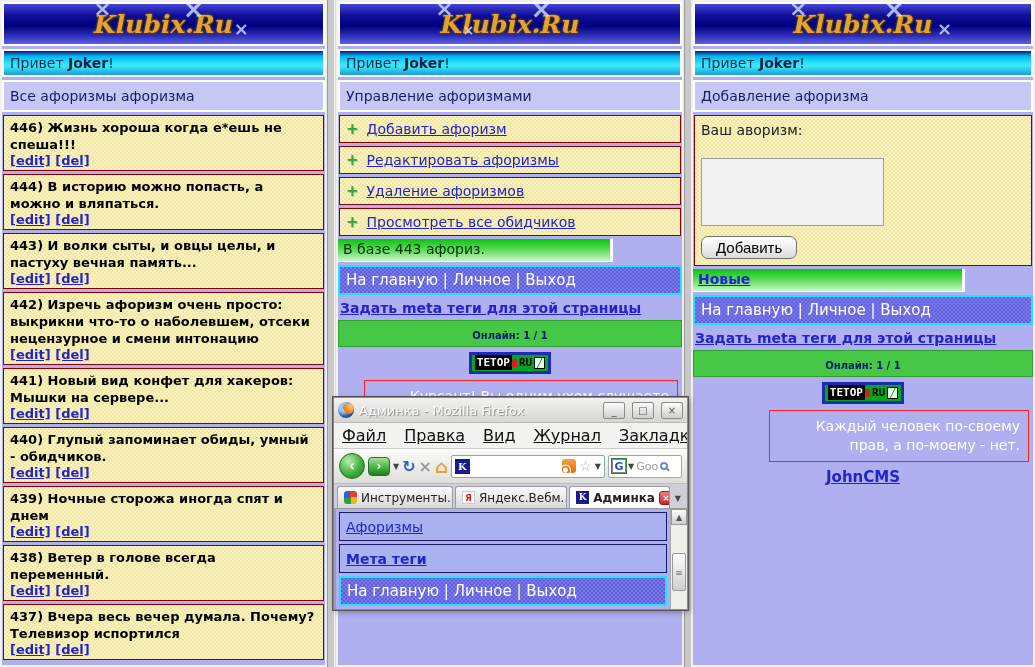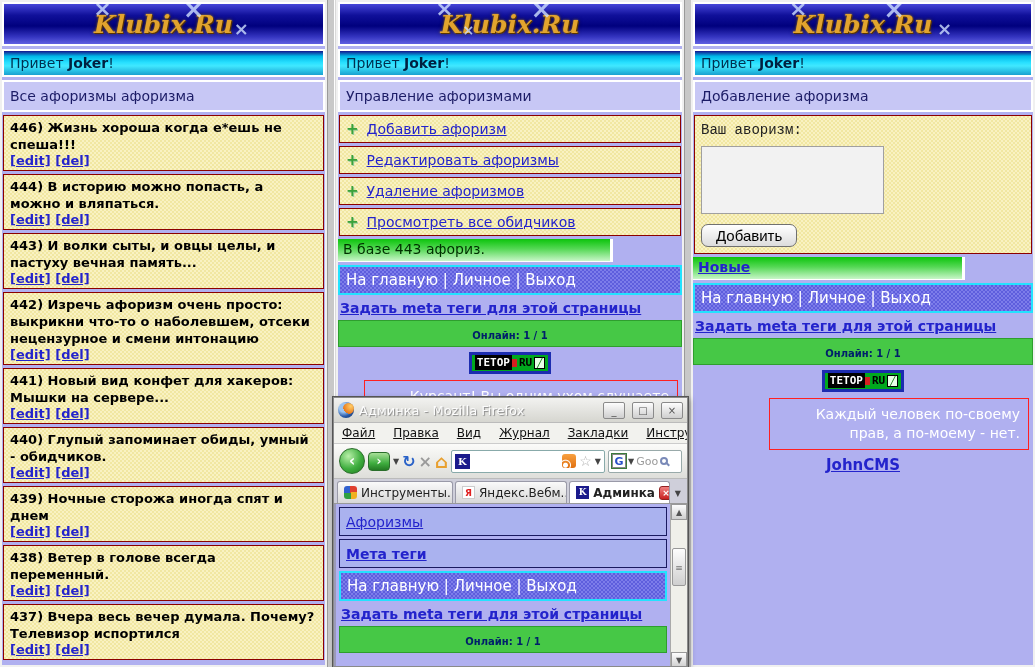--- a/index.html
+++ b/index.html
@@ -69,47 +69,47 @@
   .quote { margin:4px 4px 4px 26px; border:1px solid #ff2020; padding:6px 8px; font-size:14px;
            color:#fff; text-align:right; line-height:19px; }
   .footer-link { display:block; text-align:center; font-size:15px; font-weight:bold;
                  color:#2323cc; text-decoration:underline; margin-top:6px; cursor:pointer; }
 
   
   .form-card { margin:0 1px 3px 1px; border:1px solid #8b0000; padding:6px;
                background:#f5ecae;
                background-image:repeating-conic-gradient(#f9f2c2 0 25%, #f1e7a2 0 50%);
                background-size:4px 4px; }
-  .form-card label { display:block; font-size:14px; color:#222; margin-bottom:8px;font-family:Liberation Mono, monospace; }
+  .form-card label { display:block; font-size:14px; color:#222; margin-bottom:20px; }
   .form-card textarea { width:183px; height:68px; background:#f2f2f2; border:1px solid #a0a0a0;
                         resize:none; }
   .btn3d { margin-top:6px; font-size:15px; color:#000; padding:2px 14px;
            background:linear-gradient(#ffffff,#dcdcdc); border:1px solid #707070; border-radius:7px; }
 
   
   .divider { position:absolute; top:0; width:8px; height:667px; background:#c8c8c8;
              border-left:1px solid #9a9a9a; border-right:1px solid #fdfdfd; }
 
   
-  .ffx { position:absolute; left:333px; top:397px; width:355px; height:270px; z-index:10;
+  .ffx { position:absolute; left:333px; top:397px; width:355px; height:213px; z-index:10;
          background:#e6e6e2; border:1px solid #8a8a8a; outline:1px solid #555;
          box-shadow:2px 2px 6px rgba(0,0,0,.35); overflow:hidden; }
   .ffx-title { display:flex; align-items:center; height:25px; padding:0 4px; gap:5px;
                background:linear-gradient(#f2f2f0,#d6d6d0); border-bottom:1px solid #bbb; }
   .ffx-ico { width:16px; height:16px; border-radius:50%;
              background:radial-gradient(circle at 35% 35%, #9cc4f0 0 30%, #2a5aa8 60%, #123060 100%);
              position:relative; flex:none; }
   .ffx-ico::after { content:""; position:absolute; inset:1px 0 4px 5px; border-radius:50%;
                     background:radial-gradient(circle at 70% 30%, #ffcc66, #e87818 70%, transparent 72%); }
   .ffx-title .t { flex:1; font-size:13px; color:#fcfcfc; text-shadow:1px 1px 1px #888;
                   white-space:nowrap; overflow:hidden; }
   .winbtn { width:22px; height:17px; font-size:10px; line-height:15px; text-align:center;
             color:#555; background:linear-gradient(#fdfdfd,#cfcfcf); border:1px solid #8a8a8a;
             border-radius:2px; margin-left:2px; flex:none; }
-  .ffx-menu { display:flex; gap:18px; padding:3px 8px; font-size:12px; background:#f2f2ee;
+  .ffx-menu { display:flex; gap:18px; padding:3px 8px; font-size:16px; background:#f2f2ee;
               border-bottom:1px solid #ccc; white-space:nowrap; overflow:hidden; }
   .ffx-menu span { color:#111; text-decoration:underline; cursor:pointer; }
   .ffx-toolbar { display:flex; align-items:center; gap:3px; height:35px; padding:0 5px;
                  background:linear-gradient(#fbfbf9,#dededa); border-bottom:1px solid #bbb; }
   .nav-back { width:26px; height:26px; border-radius:50%; flex:none;
               background:radial-gradient(circle at 35% 30%, #b8f0a8, #3fae3f 55%, #1d7a1d 100%);
               border:1px solid #2a6e2a; color:#fff; font-weight:bold; font-size:15px;
               line-height:24px; text-align:center; }
   .nav-fwd { width:22px; height:19px; border-radius:4px; flex:none;
              background:linear-gradient(#a8e098,#3fae3f 60%,#237a23); border:1px solid #2a6e2a;

